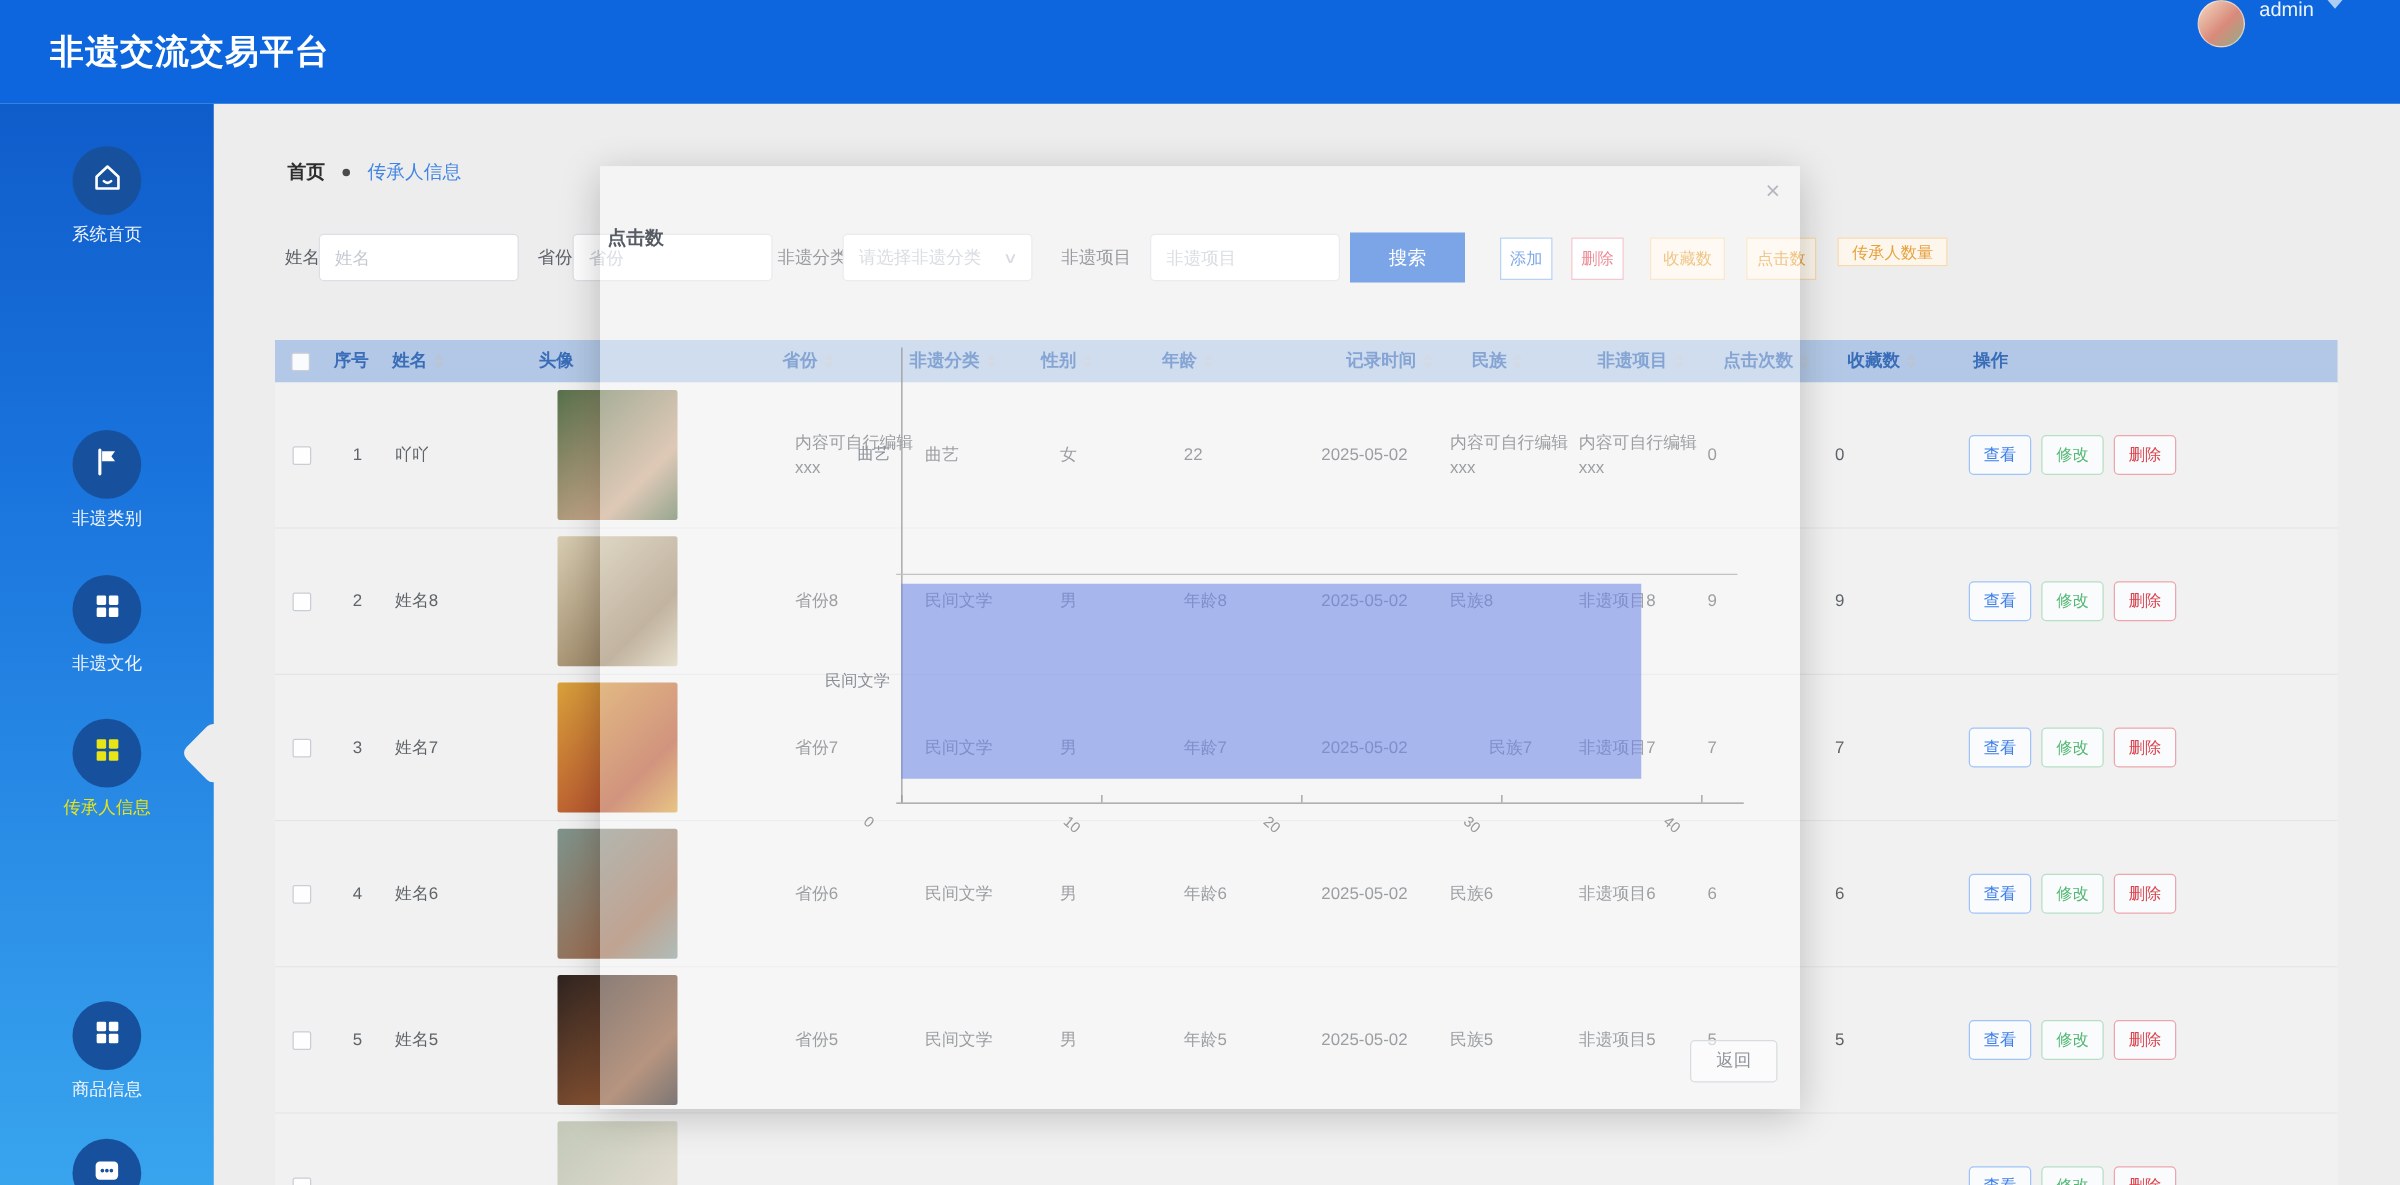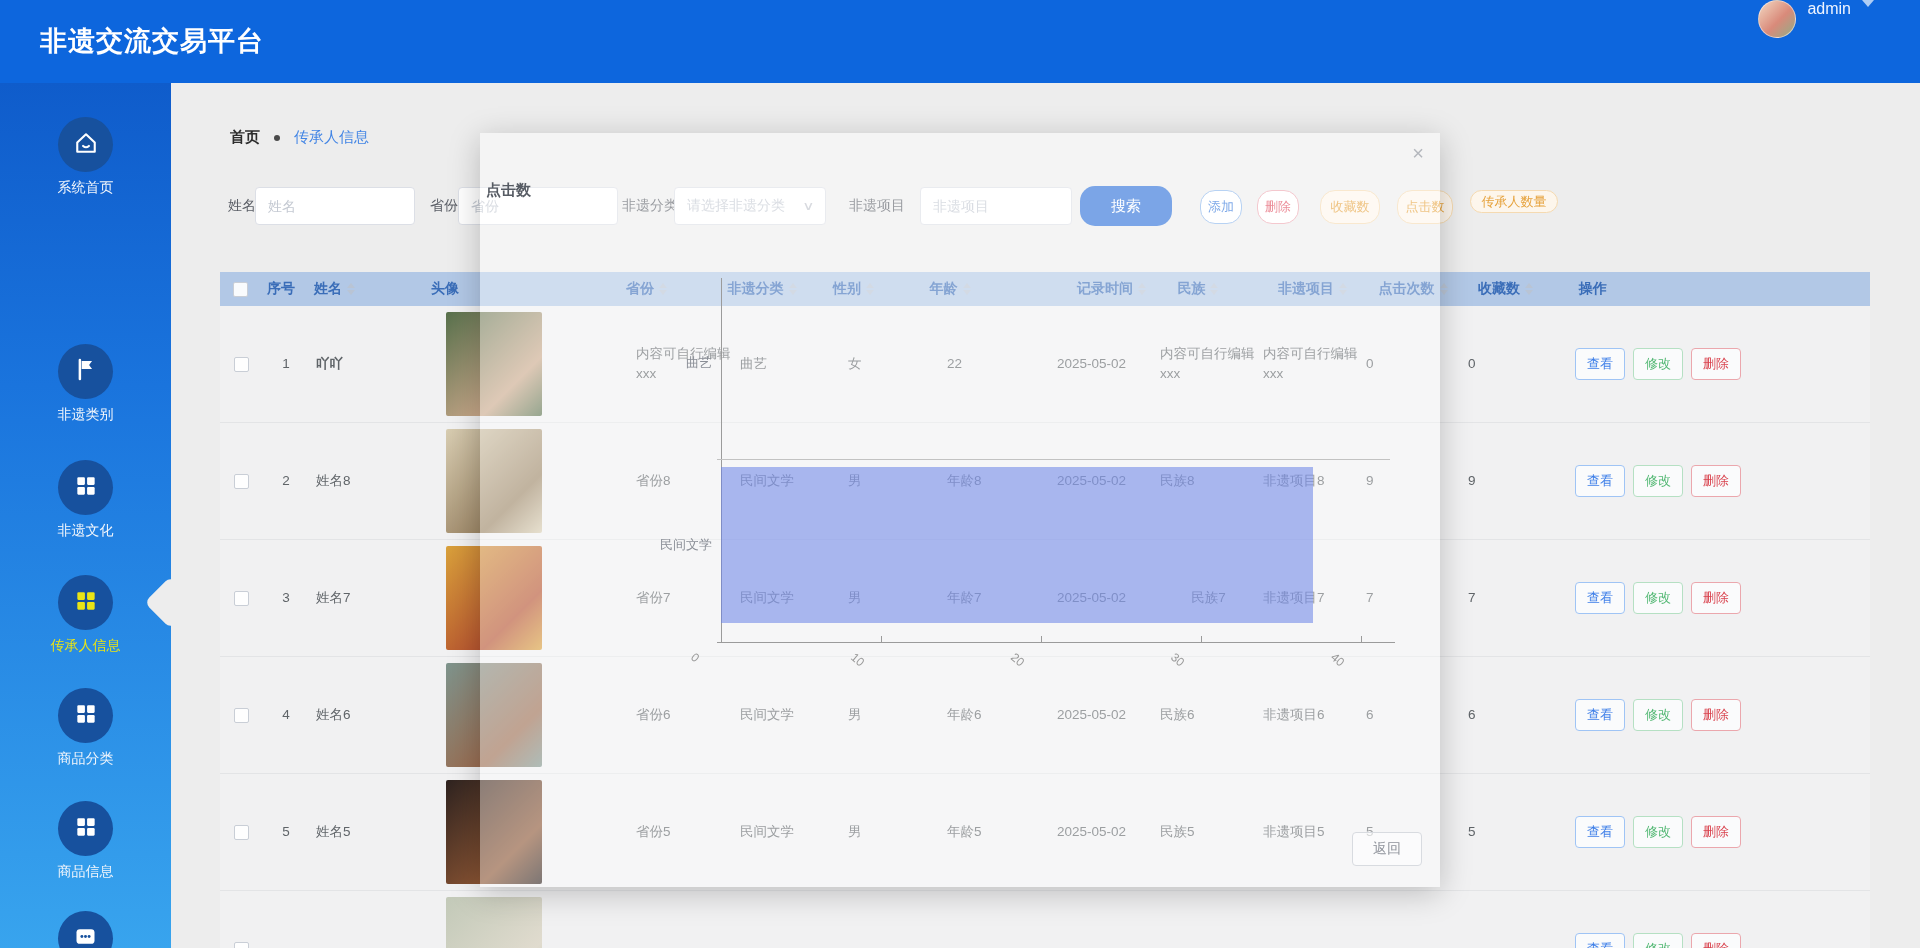--- a/index.html
+++ b/index.html
@@ -27,21 +27,21 @@
   
   .breadcrumb{position:absolute;left:230px;top:128px;display:flex;align-items:center;gap:14px;font-size:15px;}
   .bc-home{color:#2d2d2d;font-weight:bold;}
   .bc-dot{width:6px;height:6px;border-radius:50%;background:#4a4a4a;}
   .bc-current{color:#4285e5;}
   .form-label{position:absolute;top:197px;font-size:14px;color:#5a5e66;}
   .form-input{position:absolute;top:187px;height:38px;background:#fff;border:1px solid #dcdfe6;border-radius:4px;padding:0 12px;font-size:14px;color:#606266;}
   .form-input::placeholder{color:#c4c9d2;}
   .form-select{display:flex;align-items:center;justify-content:space-between;color:#c4c9d2;cursor:pointer;}
   .sel-caret{color:#c0c4cc;font-size:12px;transform:scaleX(1.4);}
-  .btn{position:absolute;border-radius:15px;font-size:13px;display:flex;align-items:center;justify-content:center;cursor:pointer;}
+  .btn{position:absolute;border-radius:0;font-size:13px;display:flex;align-items:center;justify-content:center;cursor:pointer;}
   .btn-search{left:1080px;top:186px;width:92px;height:40px;background:#2a6fd8;color:#fff;font-size:15px;border:none;}
   .btn-add{left:1200px;top:190px;width:42px;height:34px;background:#fff;border:1px solid #8cb6ec;color:#2f74da;}
   .btn-del{left:1257px;top:190px;width:42px;height:34px;background:#fff;border:1px solid #eda6b0;color:#e04558;}
   .btn-warn{background:#fdf6ec;border:1px solid #f5dab1;color:#e6a23c;}
   .btn-fav{left:1320px;top:190px;width:60px;height:34px;}
   .btn-clk{left:1397px;top:190px;width:56px;height:34px;}
   .btn-cnt{left:1470px;top:190px;width:88px;height:23px;}
 
   
   .table{position:absolute;left:220px;top:272px;width:1650px;}
@@ -134,32 +134,20 @@
               <rect x="4" y="4" width="7" height="7" rx="1" fill="currentColor"></rect>
               <rect x="13" y="4" width="7" height="7" rx="1" fill="currentColor"></rect>
               <rect x="4" y="13" width="7" height="7" rx="1" fill="currentColor"></rect>
               <rect x="13" y="13" width="7" height="7" rx="1" fill="currentColor"></rect>
             </svg></span>
         </div>
     <div class="side-label">传承人信息</div>
     <div class="notch"></div>
   </div>
 
-  <div class="side-item" style="top: 605px;">
-    <div class="side-circle">
-          <span class="side-icon-glyph"><svg viewBox="0 0 24 24" width="26" height="26">
-              <rect x="4" y="4" width="7" height="7" rx="1" fill="currentColor"></rect>
-              <rect x="13" y="4" width="7" height="7" rx="1" fill="currentColor"></rect>
-              <rect x="4" y="13" width="7" height="7" rx="1" fill="currentColor"></rect>
-              <rect x="13" y="13" width="7" height="7" rx="1" fill="currentColor"></rect>
-            </svg></span>
-        </div>
-    <div class="side-label">商品分类</div>
-
-  </div>
 
   <div class="side-item" style="top: 718px;">
     <div class="side-circle">
           <span class="side-icon-glyph"><svg viewBox="0 0 24 24" width="26" height="26">
               <rect x="4" y="4" width="7" height="7" rx="1" fill="currentColor"></rect>
               <rect x="13" y="4" width="7" height="7" rx="1" fill="currentColor"></rect>
               <rect x="4" y="13" width="7" height="7" rx="1" fill="currentColor"></rect>
               <rect x="13" y="13" width="7" height="7" rx="1" fill="currentColor"></rect>
             </svg></span>
         </div>
@@ -288,21 +276,21 @@
           </span>
         </div>
         <div class="th" style="width: 305px;">
           <span>操作</span>
         </div>
       </div>
     <div class="t-body">
   <div class="t-row">
     <div class="td c-cb" style="width: 42px;"><span class="cb"></span></div>
     <div class="td c-idx" style="width: 48px;">1</div>
-    <div class="td" style="width: 120px; font-weight: bold;">吖吖</div>
+    <div class="td" style="width: 120px;">吖吖</div>
     <div class="td" style="width: 200px;"><div class="avatar-img" style="background: linear-gradient(135deg, rgb(87, 112, 76) 0%, rgb(202, 168, 138) 70%, rgb(87, 112, 76) 100%);"></div></div>
     <div class="td" style="width: 104px;">内容可自行编辑
 xxx</div>
     <div class="td" style="width: 108px;">曲艺</div>
     <div class="td" style="width: 99px;">女</div>
     <div class="td" style="width: 110px;">22</div>
     <div class="td" style="width: 103px;">2025-05-02</div>
     <div class="td" style="width: 103px;">内容可自行编辑
 xxx</div>
     <div class="td" style="width: 103px;">内容可自行编辑

